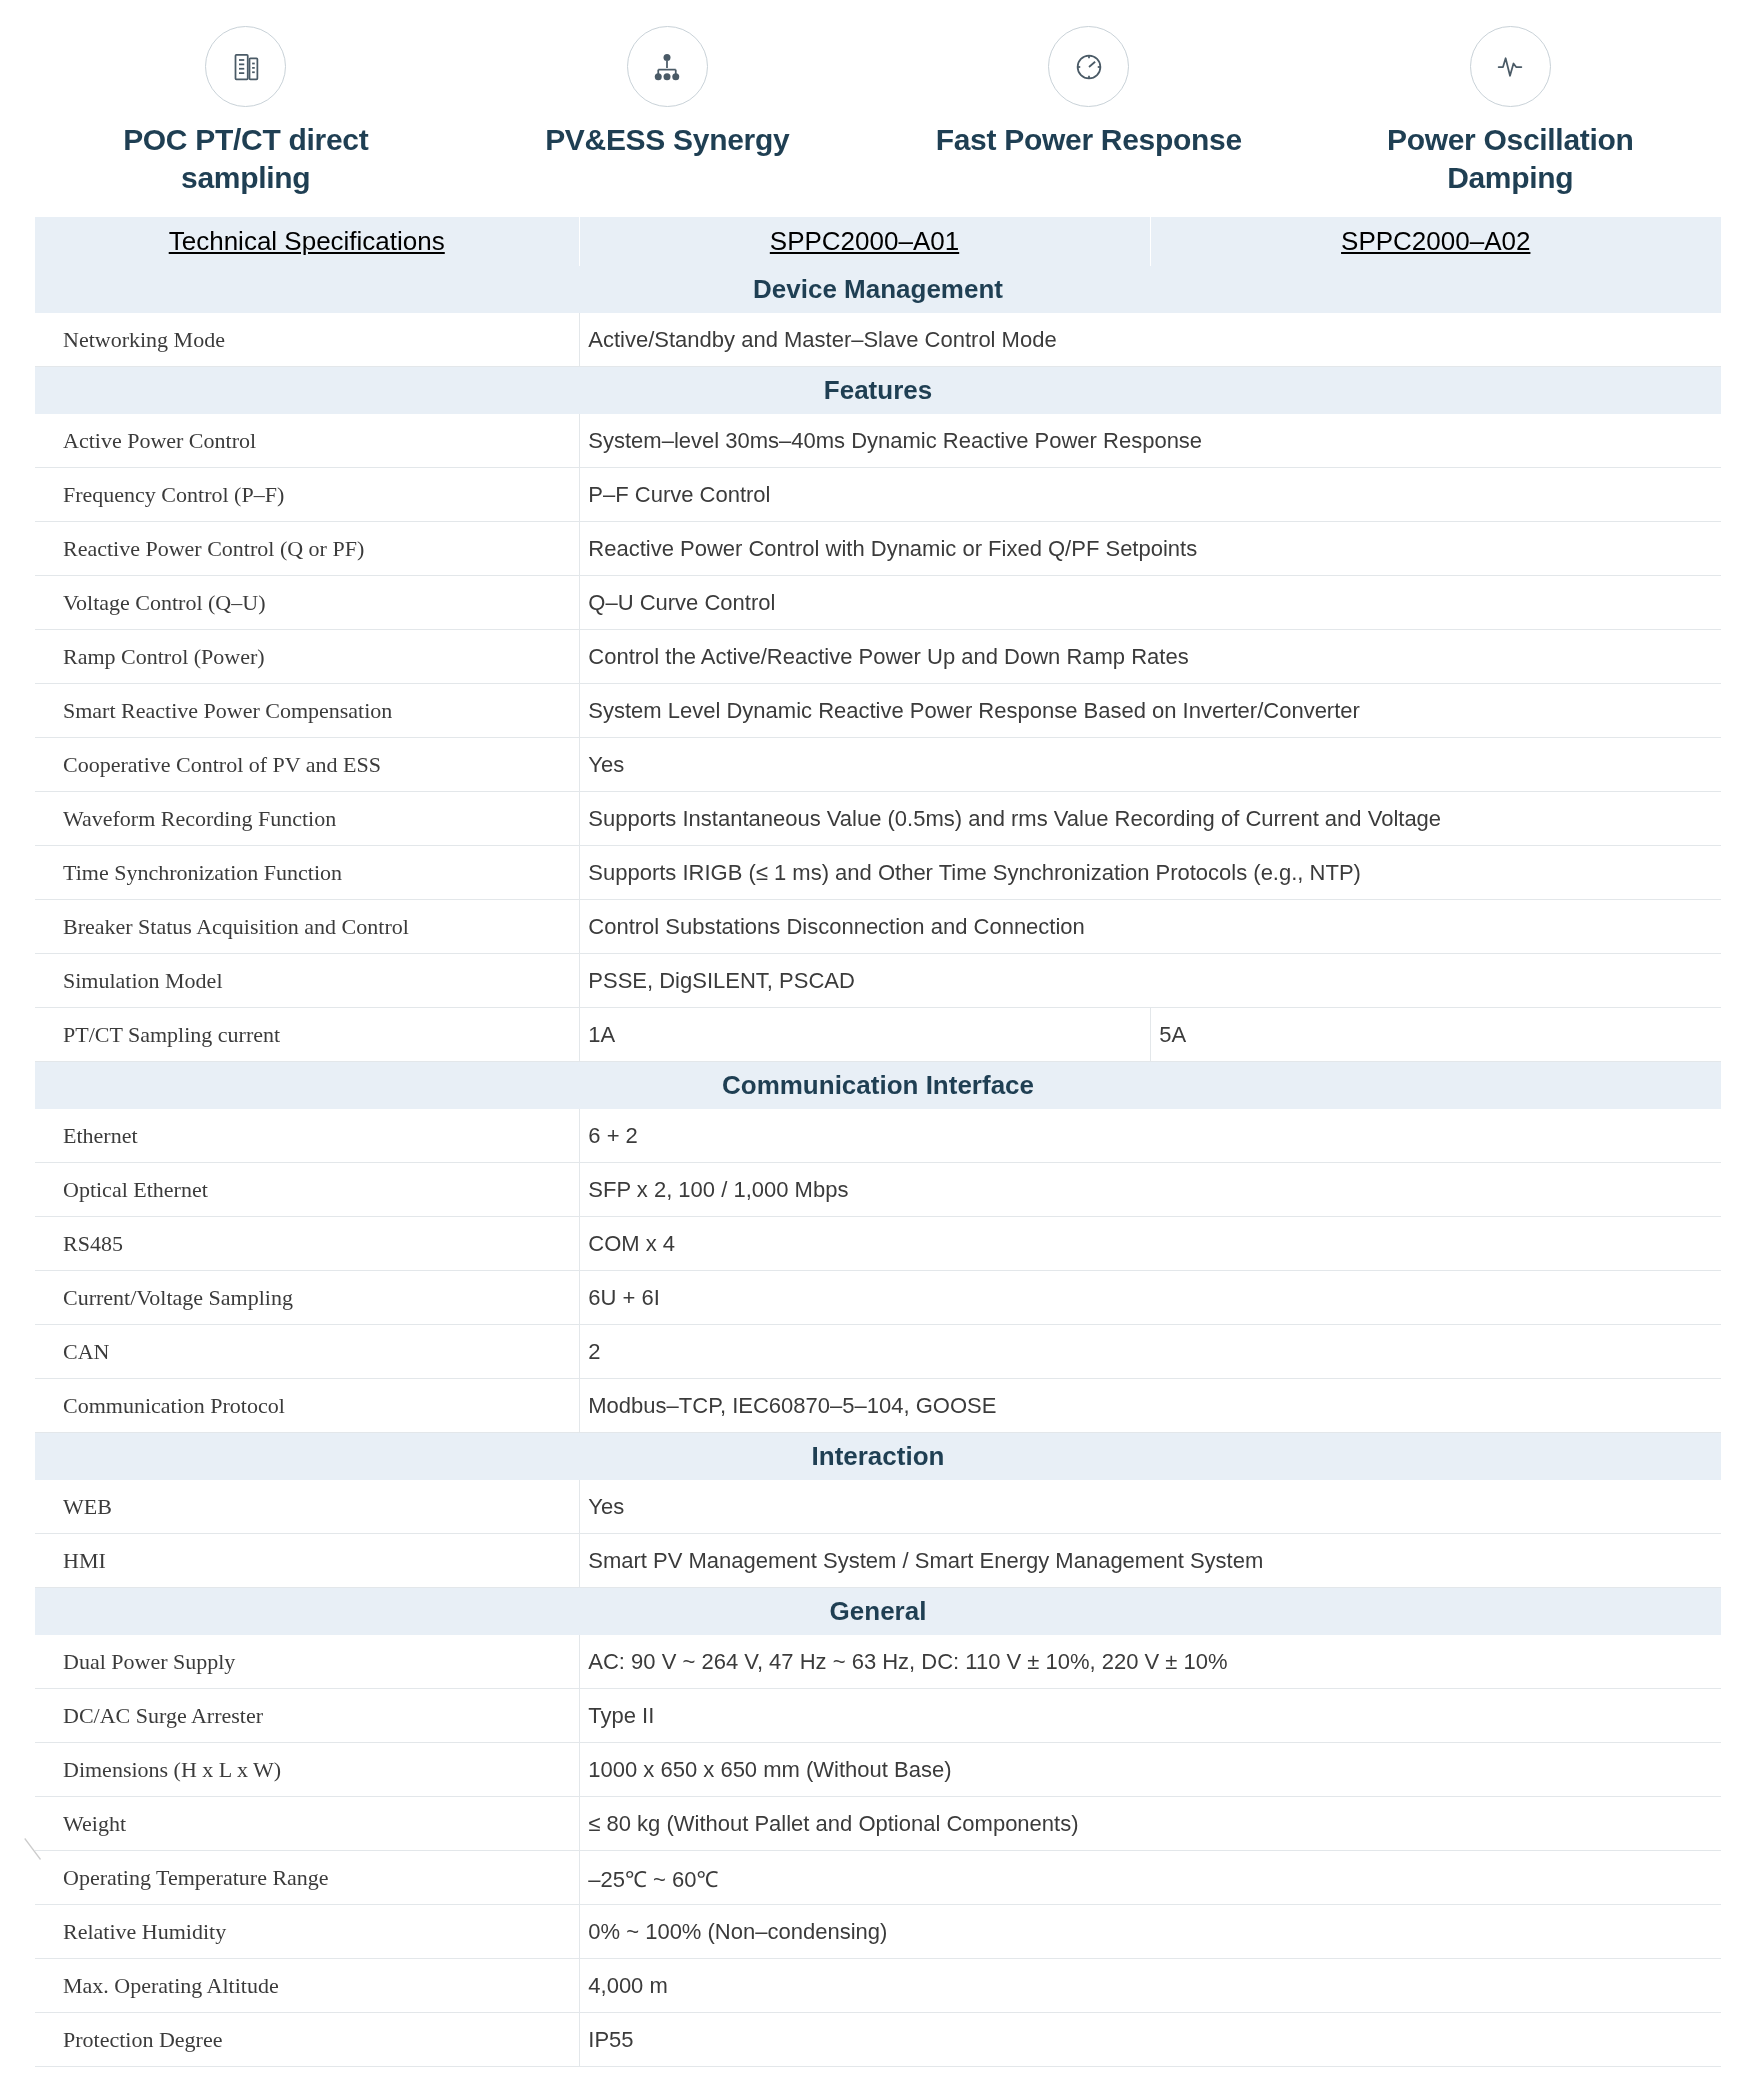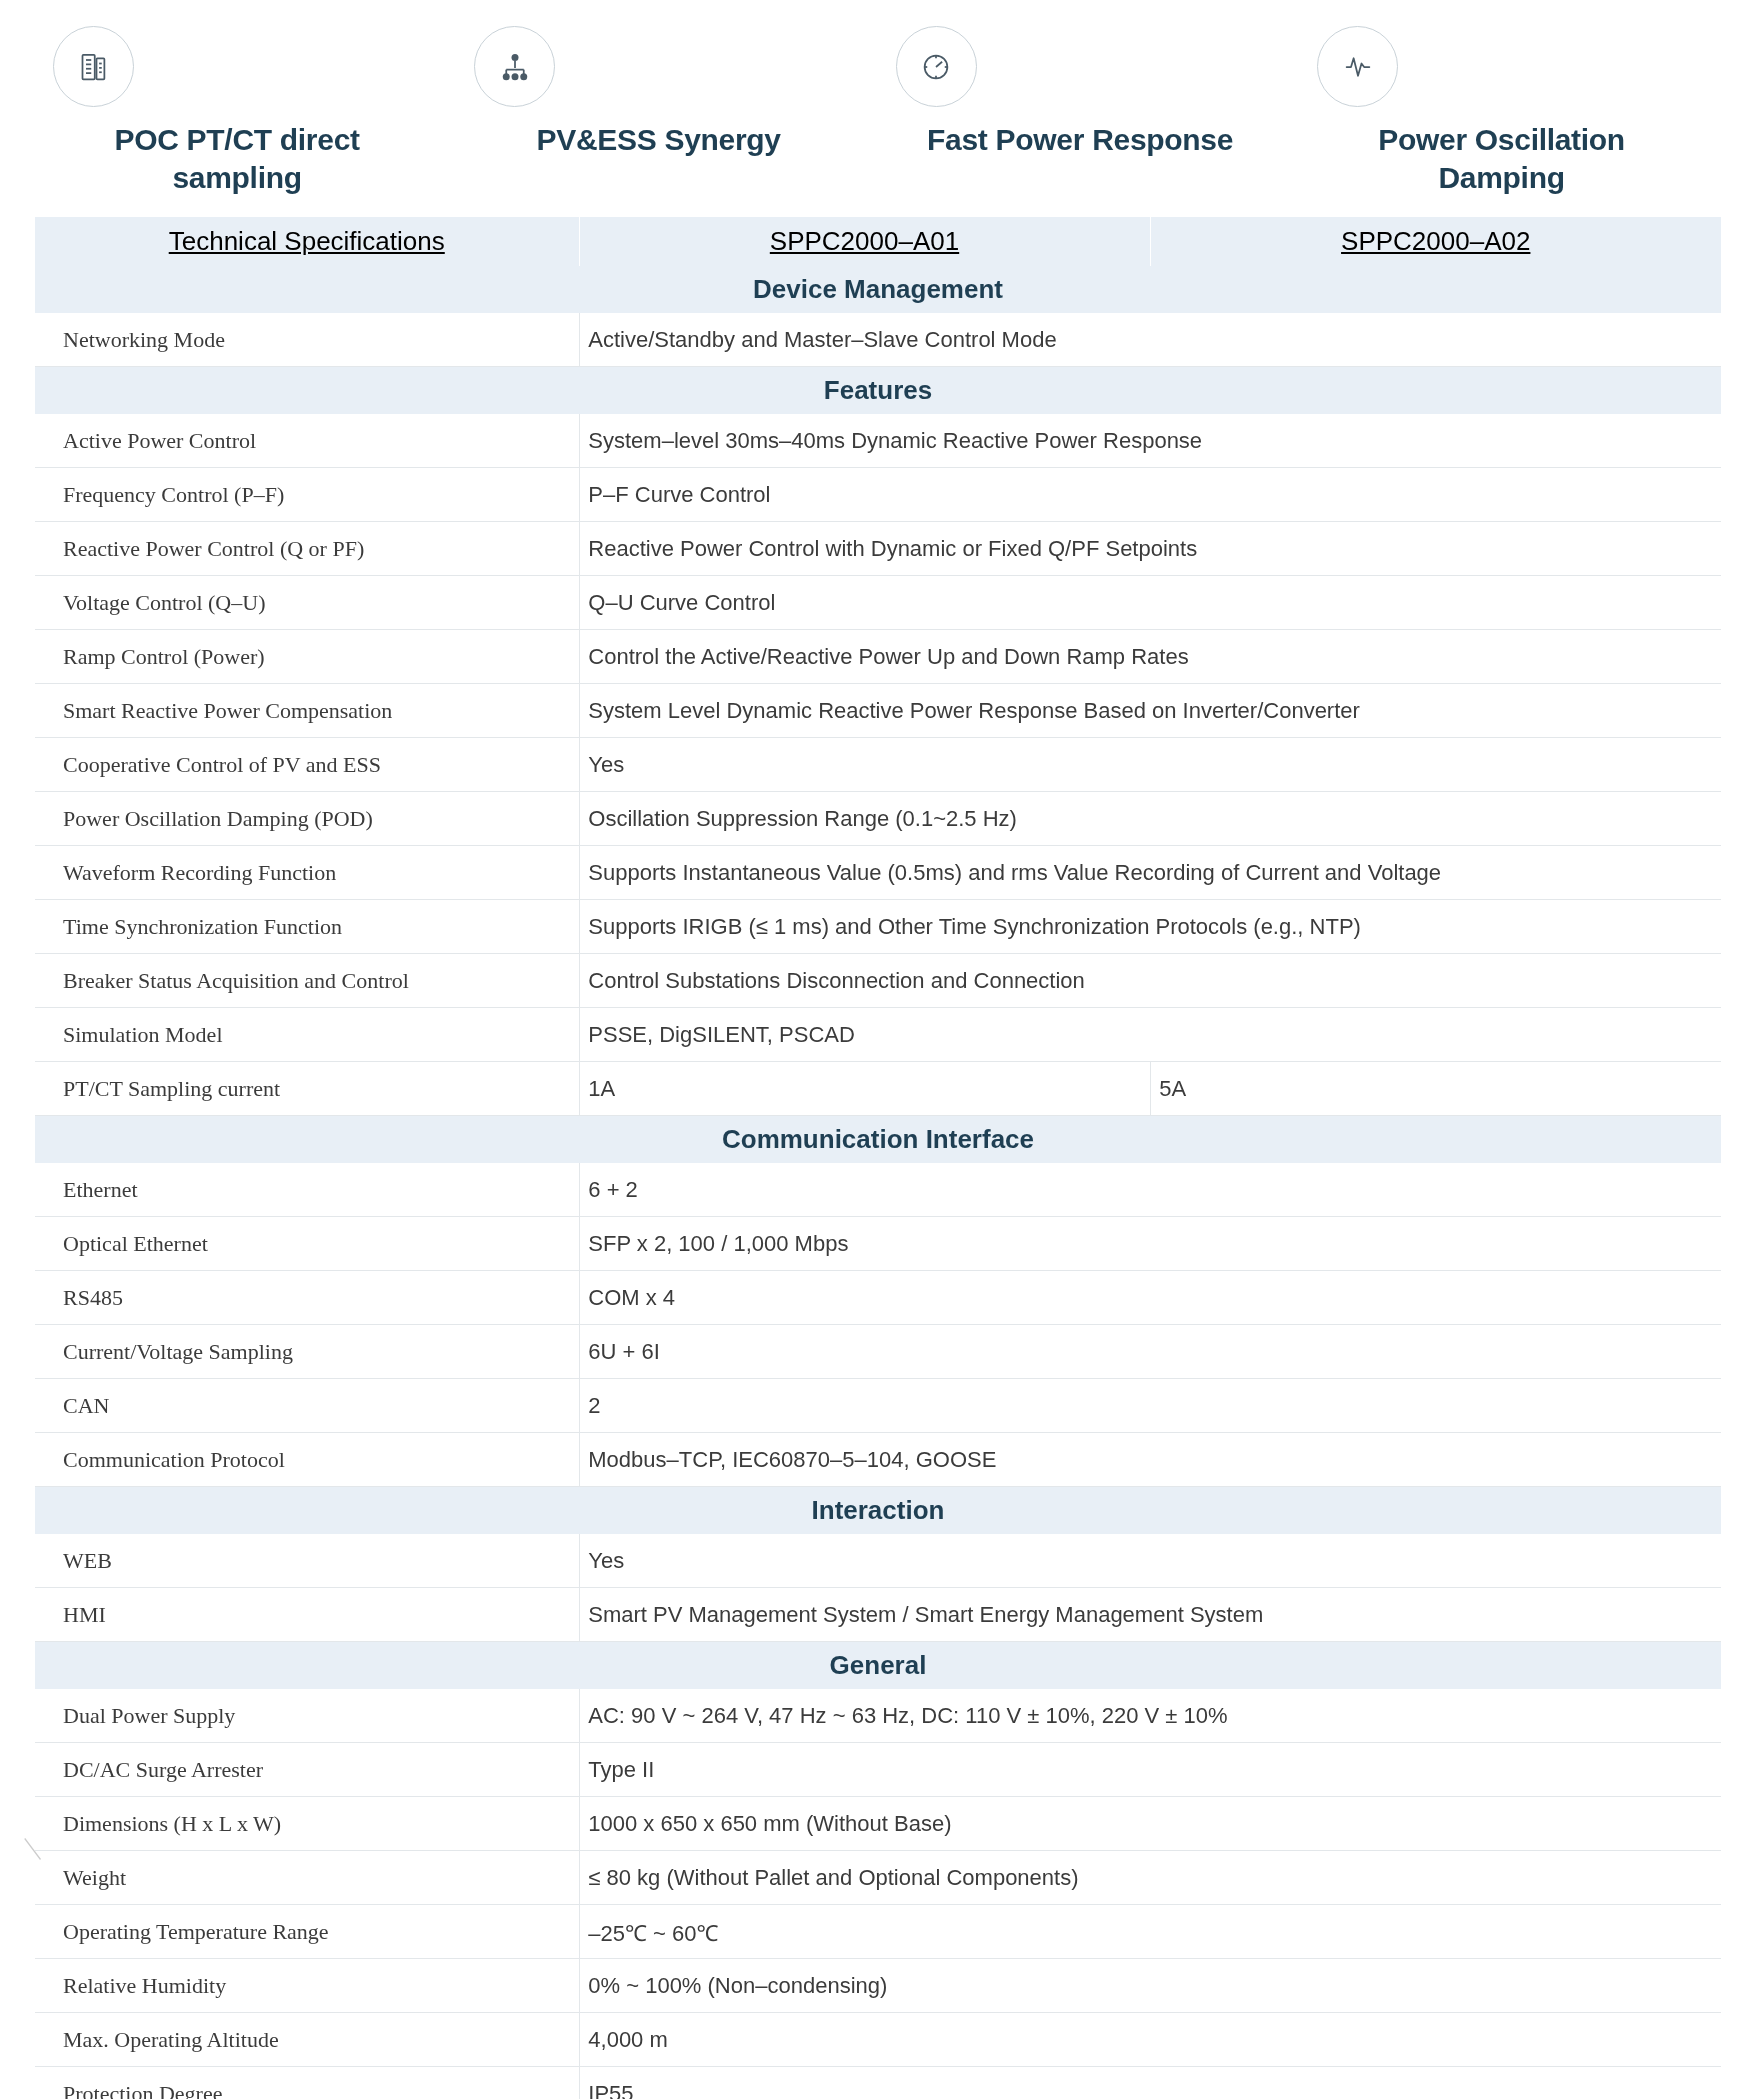--- a/index.html
+++ b/index.html
@@ -23,20 +23,21 @@
   
   .features-row {
     display: flex;
     align-items: flex-start;
     padding: 26px 0 8.8px 0;
   }
   .feature {
     flex: 1 1 0;
     display: flex;
     flex-direction: column;
+    align-items: center;
     text-align: center;
     padding: 0 17.6px;
     box-sizing: border-box;
   }
   .feature-icon {
     width: 79px;
     height: 79px;
     border-radius: 50%;
     border: 1.8px solid #c9d2d8;
     display: flex;
@@ -236,24 +237,20 @@
       </tr>
       <tr class="data-row">
         <td class="label">Smart Reactive Power Compensation</td>
         <td class="value" colspan="2">System Level Dynamic Reactive Power Response Based on Inverter/Converter</td>
       </tr>
       <tr class="data-row">
         <td class="label">Cooperative Control of PV and ESS</td>
         <td class="value" colspan="2">Yes</td>
       </tr>
       <tr class="data-row">
-        <td class="label">Power Oscillation Damping (POD)</td>
-        <td class="value" colspan="2">Oscillation Suppression Range (0.1~2.5 Hz)</td>
-      </tr>
-      <tr class="data-row">
         <td class="label">Waveform Recording Function</td>
         <td class="value" colspan="2">Supports Instantaneous Value (0.5ms) and rms Value Recording of Current and Voltage</td>
       </tr>
       <tr class="data-row">
         <td class="label">Time Synchronization Function</td>
         <td class="value" colspan="2">Supports IRIGB (≤ 1 ms) and Other Time Synchronization Protocols (e.g., NTP)</td>
       </tr>
       <tr class="data-row">
         <td class="label">Breaker Status Acquisition and Control</td>
         <td class="value" colspan="2">Control Substations Disconnection and Connection</td>

